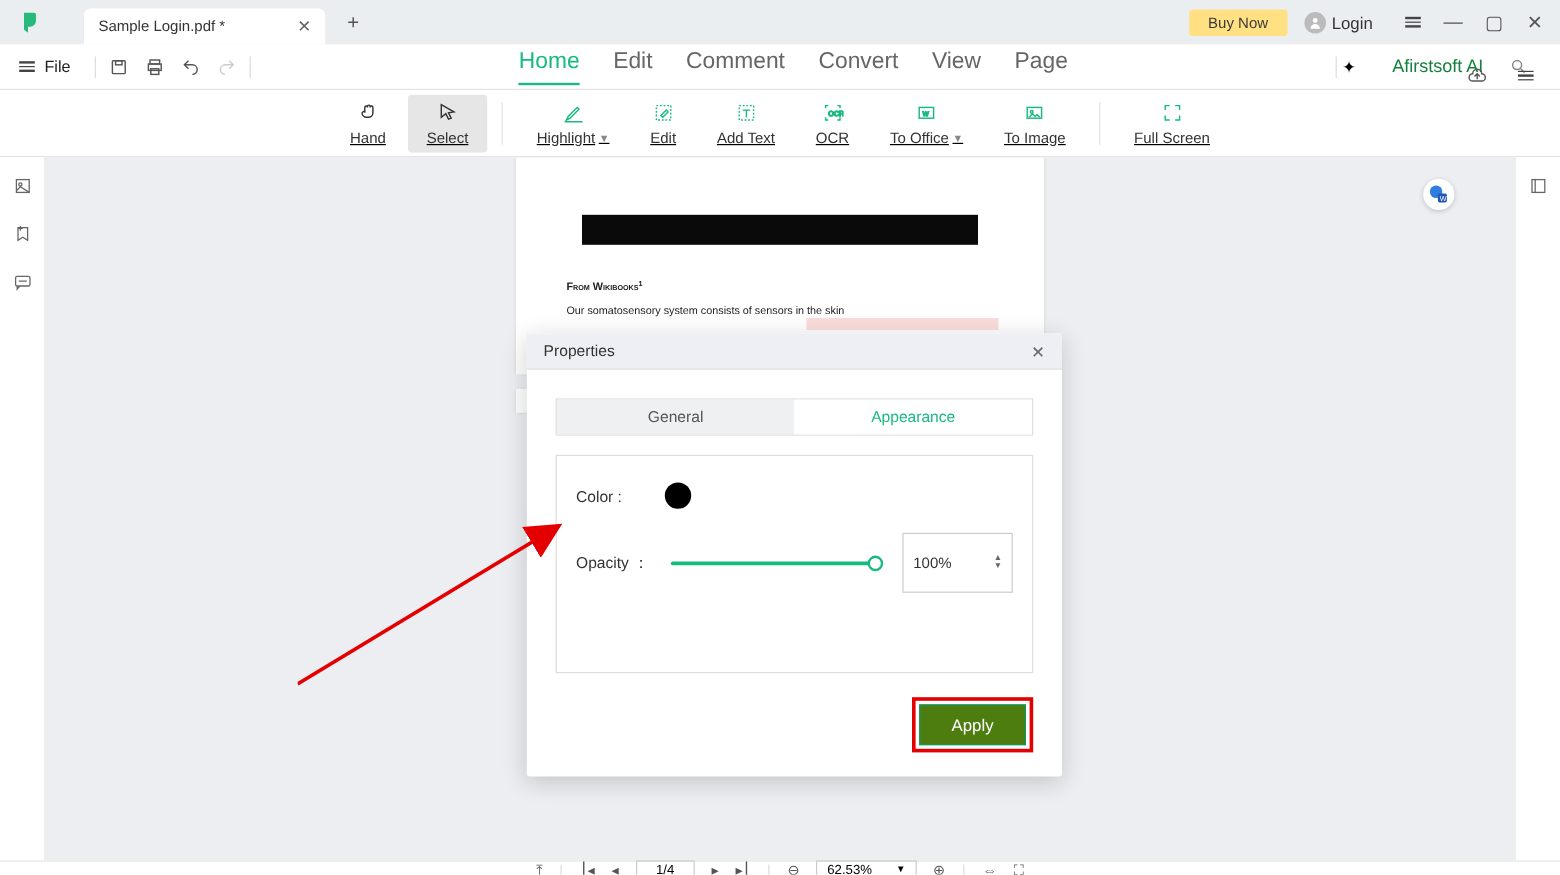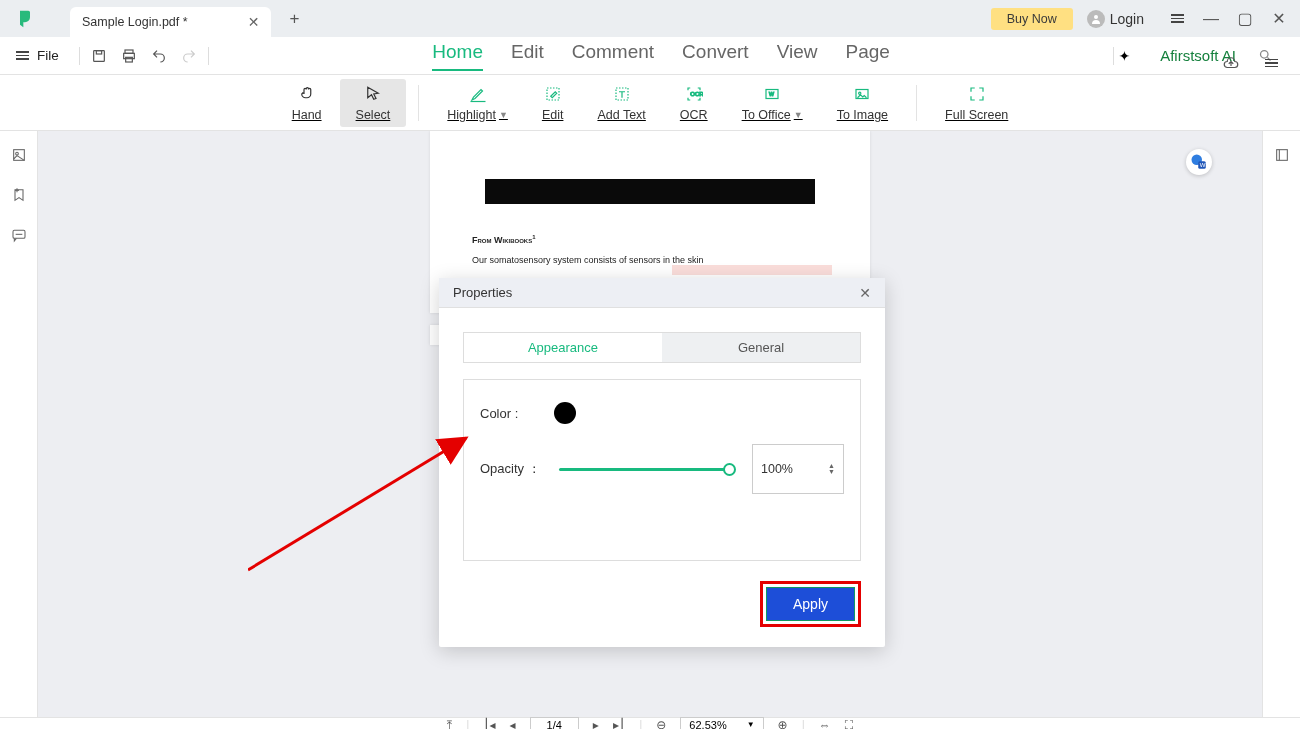--- a/index.html
+++ b/index.html
@@ -78,21 +78,21 @@
 .color-swatch{width:22px;height:22px;border-radius:50%;background:#000;cursor:pointer;}
 .slider-wrap{flex:1;position:relative;height:20px;display:flex;align-items:center;}
 .slider-track{height:3px;background:#18ba7f;width:100%;border-radius:2px;}
 .slider-thumb{position:absolute;right:-2px;width:13px;height:13px;border:2px solid #18ba7f;background:#fff;border-radius:50%;cursor:pointer;}
 .opacity-input{width:92px;border:1px solid #ccc;padding:17px 8px;font-size:12.5px;display:flex;justify-content:space-between;align-items:center;}
 .spin{display:flex;flex-direction:column;gap:0;font-size:7px;line-height:6px;color:#666;}
 .chk-row{display:flex;align-items:center;gap:10px;margin-top:14px;font-size:13px;color:#333;}
 .chk{width:13px;height:13px;border:1px solid #999;cursor:pointer;}
 .apply-wrap{display:flex;justify-content:flex-end;margin-top:20px;}
 .apply-highlight{border:3px solid #e40000;padding:3px;}
-.apply-btn{background:#1d4ed8;color:#fff;border:1px solid #109764;padding:8px 26px;font-size:14px;cursor:pointer;}
+.apply-btn{background:#4d7c0f;color:#fff;border:1px solid #109764;padding:8px 26px;font-size:14px;cursor:pointer;}
 
 
 .arrow{position:absolute;left:248px;top:420px;pointer-events:none;z-index:51;}
 
 
 .bottombar{position:absolute;bottom:0;left:0;right:0;height:12px;background:#fff;border-top:1px solid #e3e3e3;display:flex;align-items:center;justify-content:center;gap:14px;padding-top:2px;}
 .bb-item{font-size:12px;color:#555;cursor:pointer;display:flex;align-items:center;}
 .bb-input{border:1px solid #ccc;padding:1px 16px;font-size:11px;}
 .bb-zoom{border:1px solid #ccc;padding:1px 8px;font-size:11px;display:flex;gap:20px;align-items:center;}
 
@@ -357,22 +357,22 @@
   </div>
 </div>
 
 <div class="dialog">
   <div class="dlg-header">
     <span class="dlg-title">Properties</span>
     <span class="dlg-close">✕</span>
   </div>
   <div class="dlg-body">
     <div class="dlg-tabs">
+      <div class="dlg-tab inactive">General</div>
       <div class="dlg-tab active">Appearance</div>
-      <div class="dlg-tab inactive">General</div>
     </div>
     <div class="dlg-panel">
       <div class="prop-row">
         <span class="prop-label">Color :</span>
         <div class="color-swatch"></div>
       </div>
       <div class="prop-row" style="margin-bottom:0;">
         <span class="prop-label">Opacity ：</span>
         <div class="slider-wrap">
           <div class="slider-track"></div>

